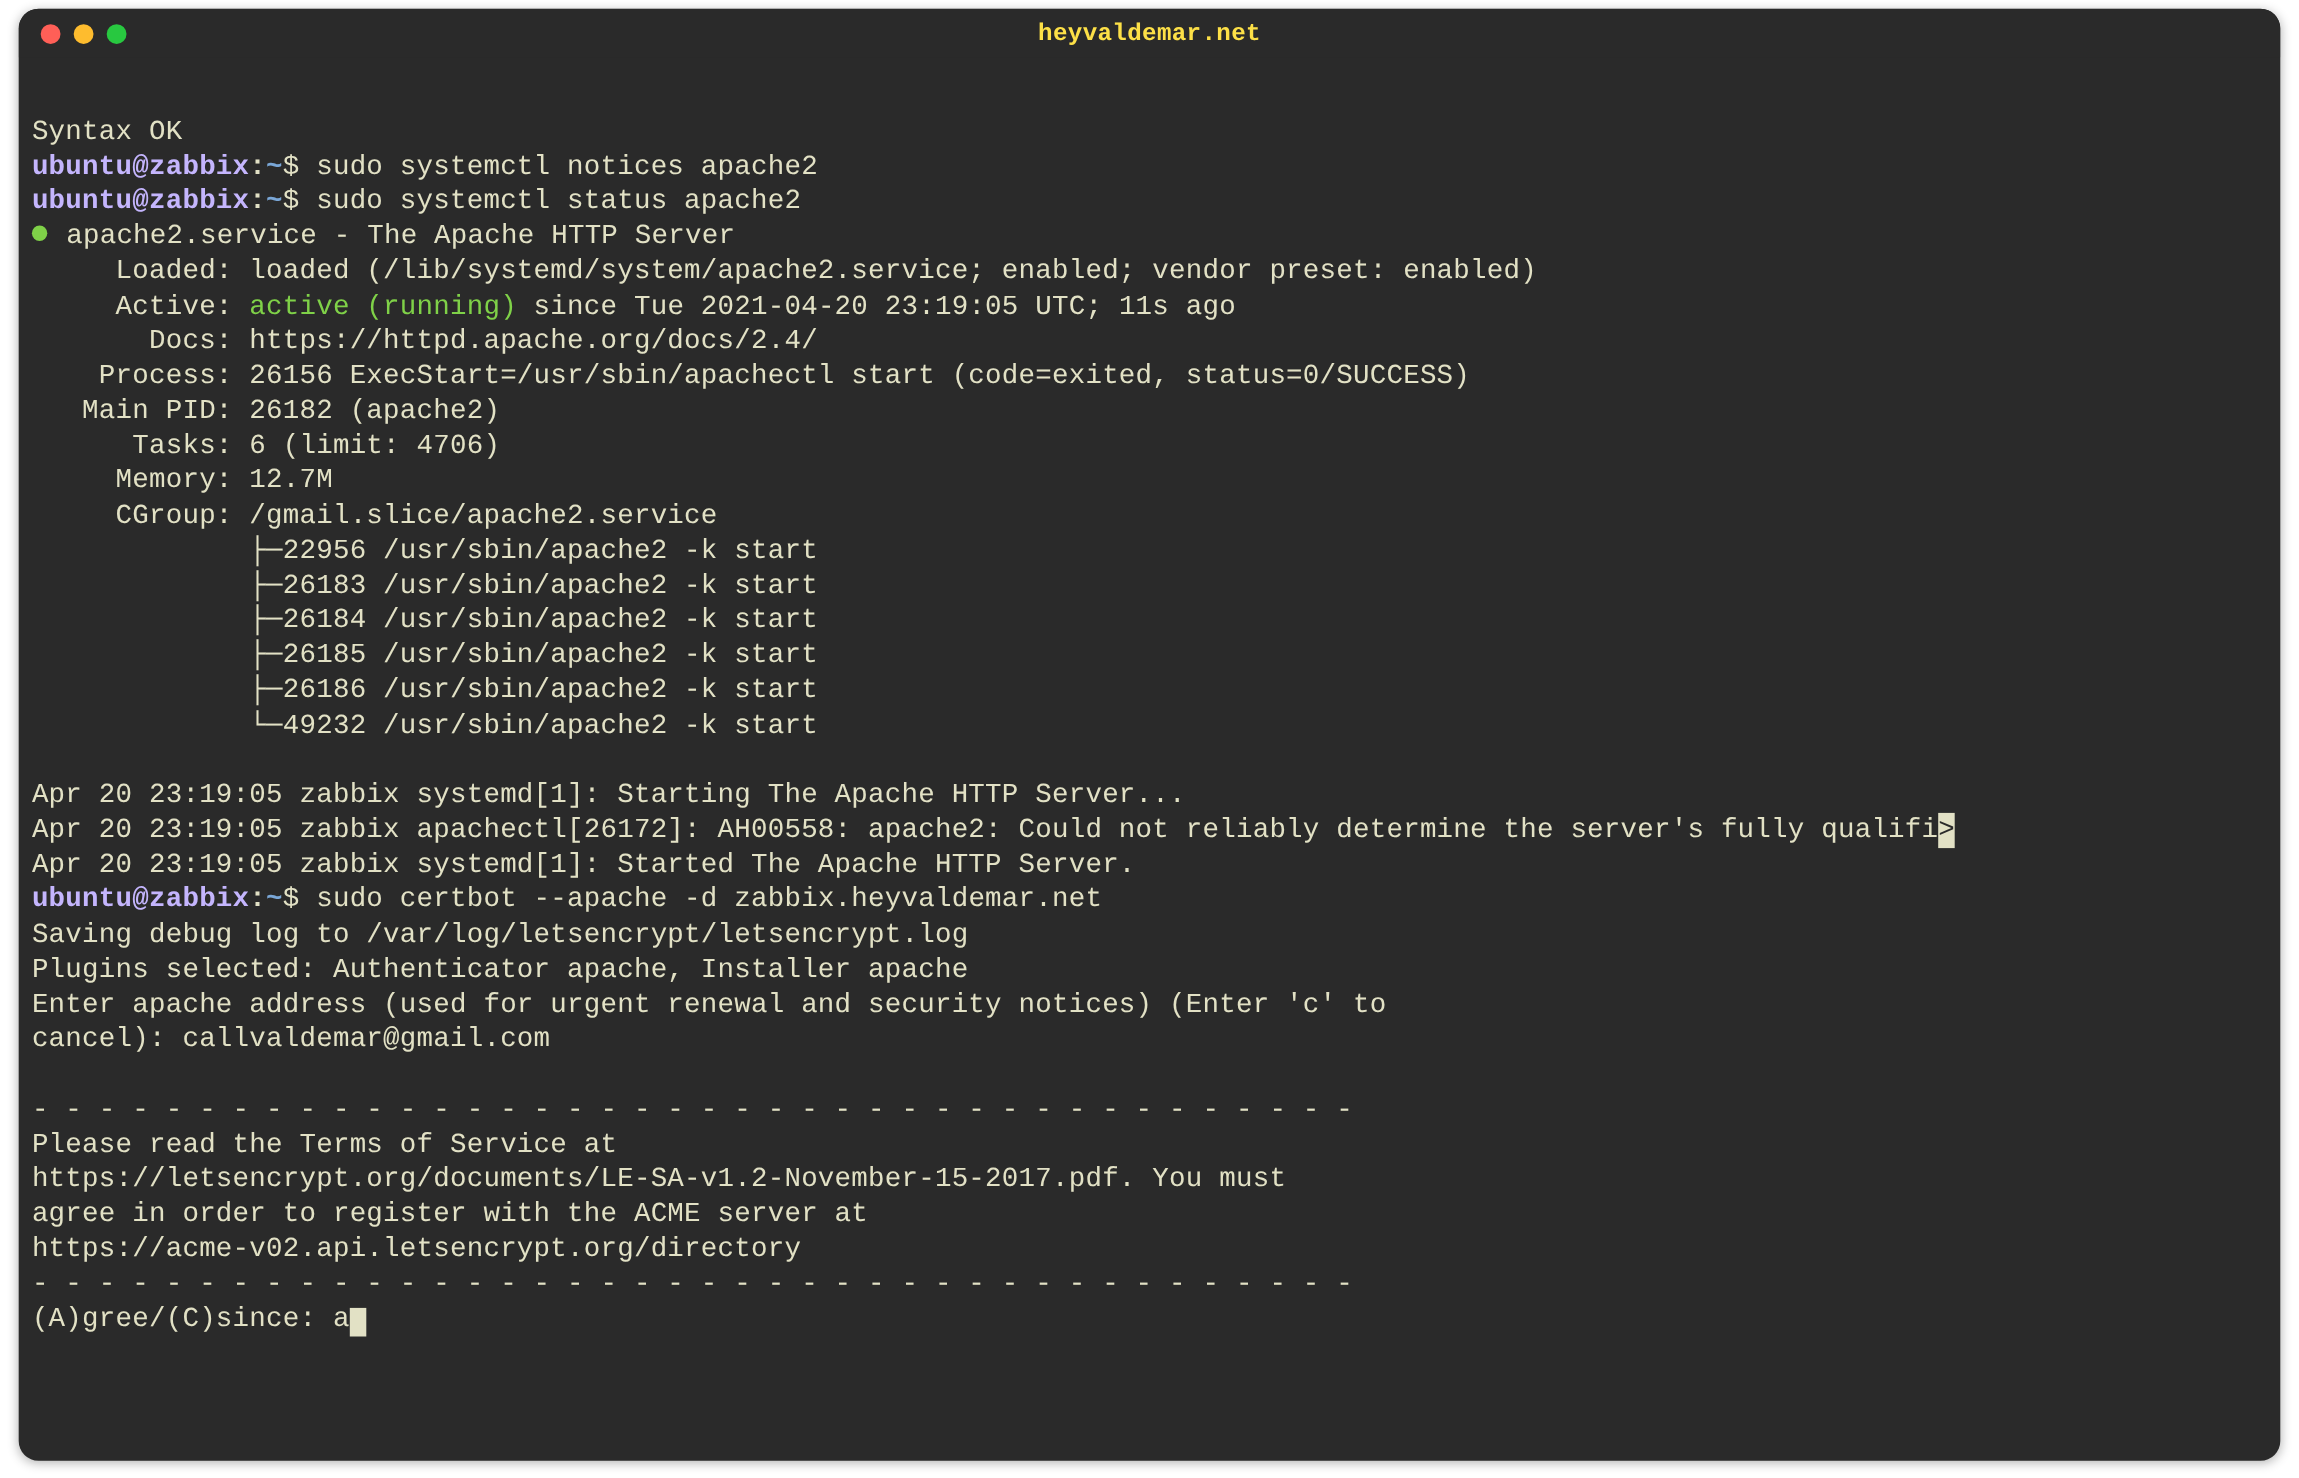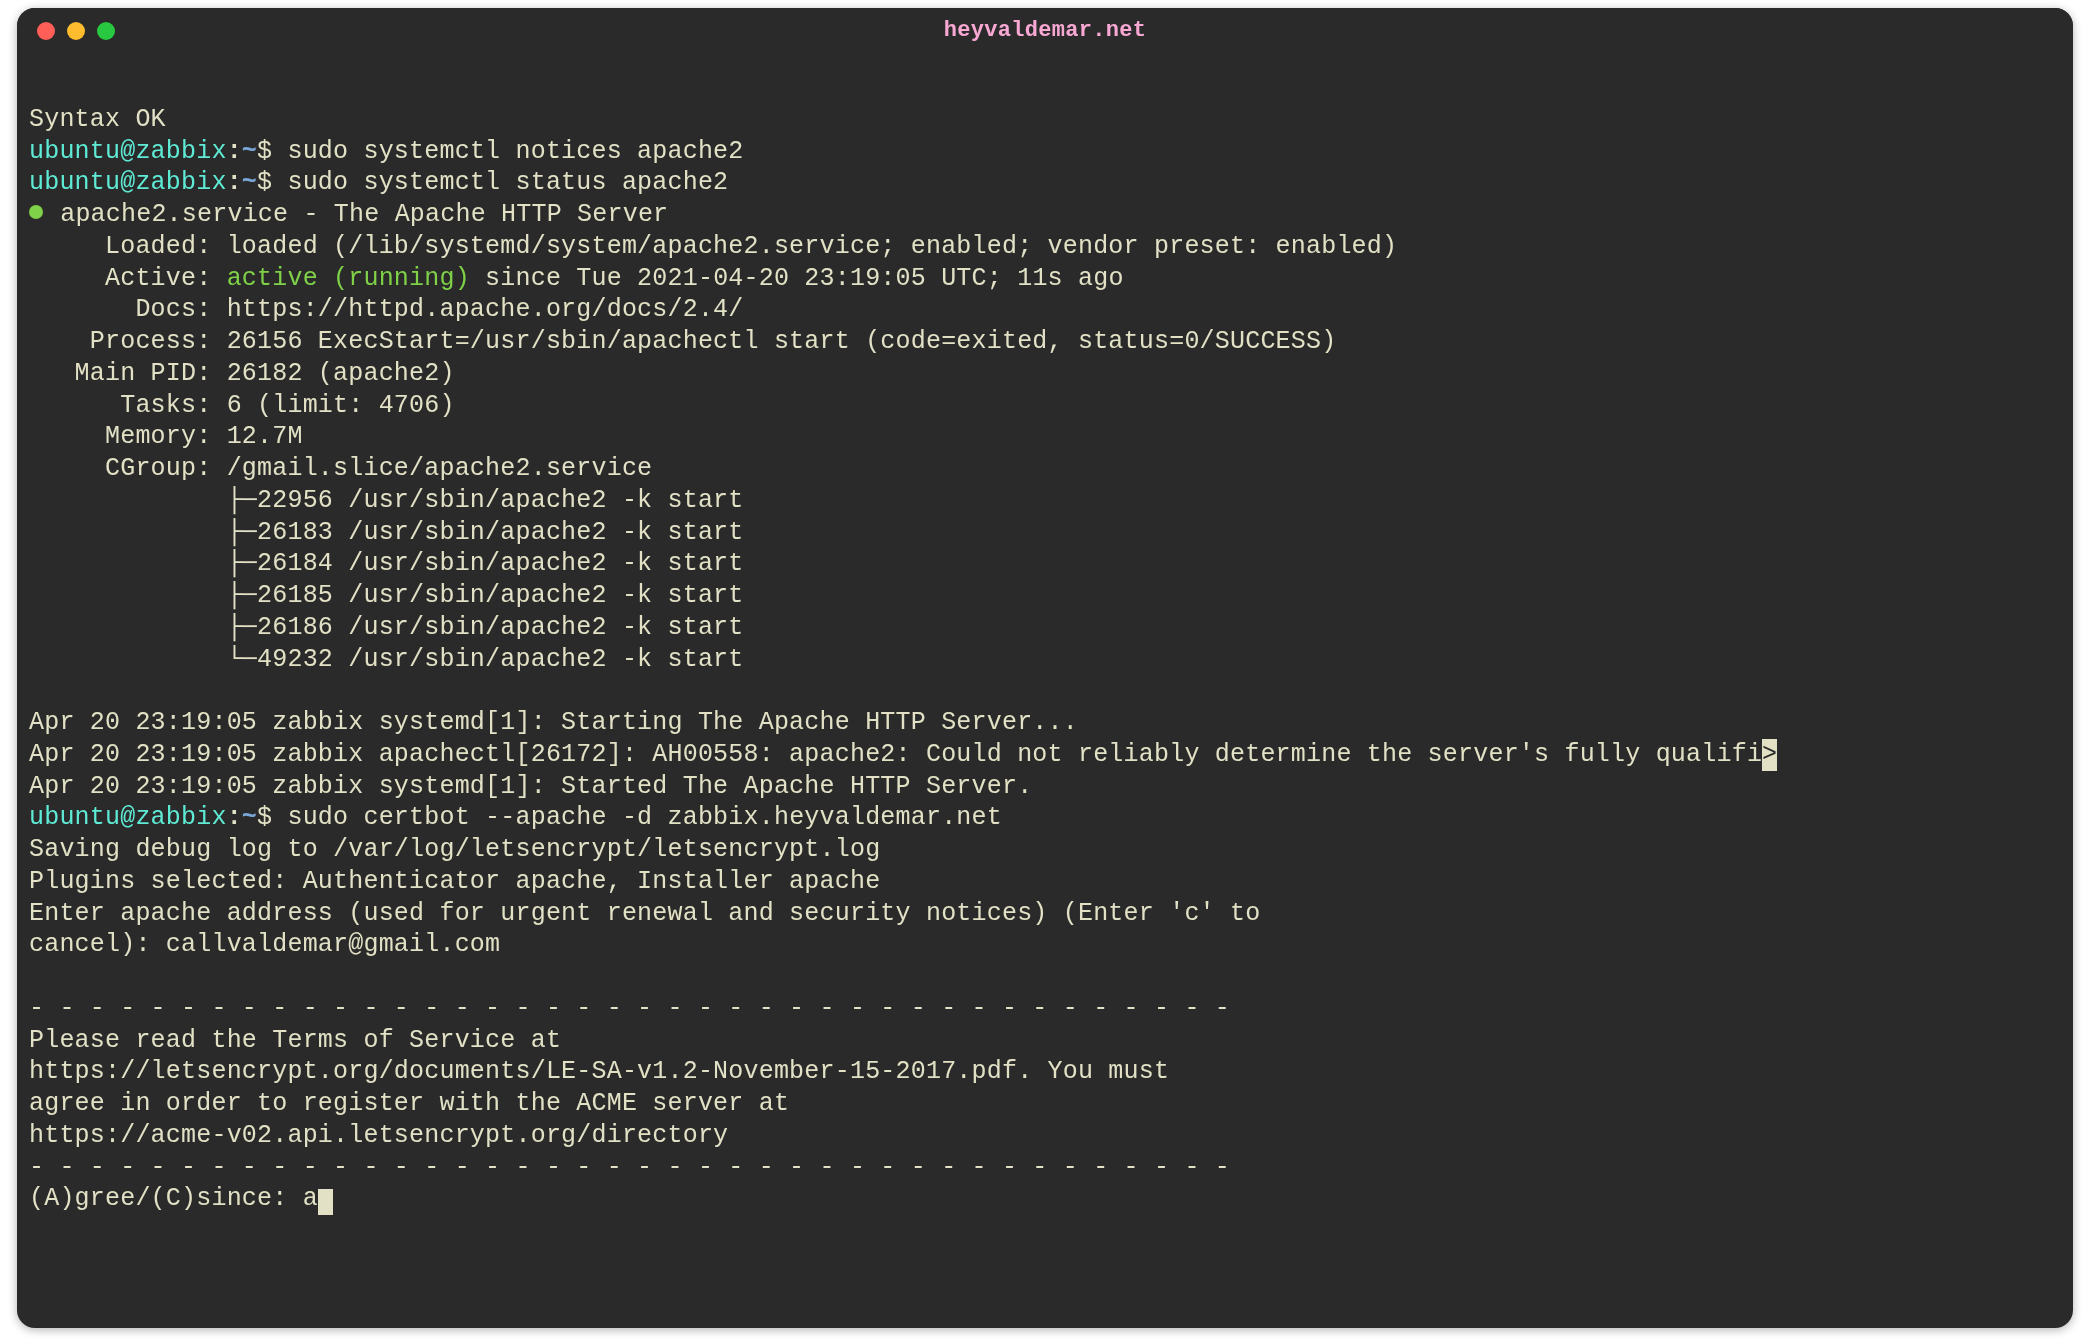--- a/index.html
+++ b/index.html
@@ -37,34 +37,34 @@
   .traffic-light {
     width: 18px;
     height: 18px;
     border-radius: 50%;
   }
   .tl-red    { background: #ff5f57; }
   .tl-yellow { background: #febc2e; }
   .tl-green  { background: #28c840; }
   .title {
     margin: 0 auto;
-    color: #f9a8d4;
+    color: #fde047;
     font-size: 22px;
     font-weight: 600;
     letter-spacing: 0.3px;
   }
   .terminal {
     padding: 20px 12px 12px 12px;
     color: #e2e1c5;
     font-size: 25px;
     line-height: 1.27;
     white-space: pre;
     letter-spacing: 0.2px;
   }
-  .prompt-user { color: #5eead4; font-weight: normal; }
+  .prompt-user { color: #c4b5fd; font-weight: bold; }
   .prompt-sep  { color: #e2e1c5; font-weight: bold; }
   .prompt-tilde{ color: #7aa7d7; font-weight: bold; }
   .prompt-sign { color: #e2e1c5; }
   .cmd { color: #e2e1c5; }
   .active-green { color: #7fd148; font-weight: normal; }
   .status-dot {
     display: inline-block;
     width: 14px;
     height: 14px;
     border-radius: 50%;

